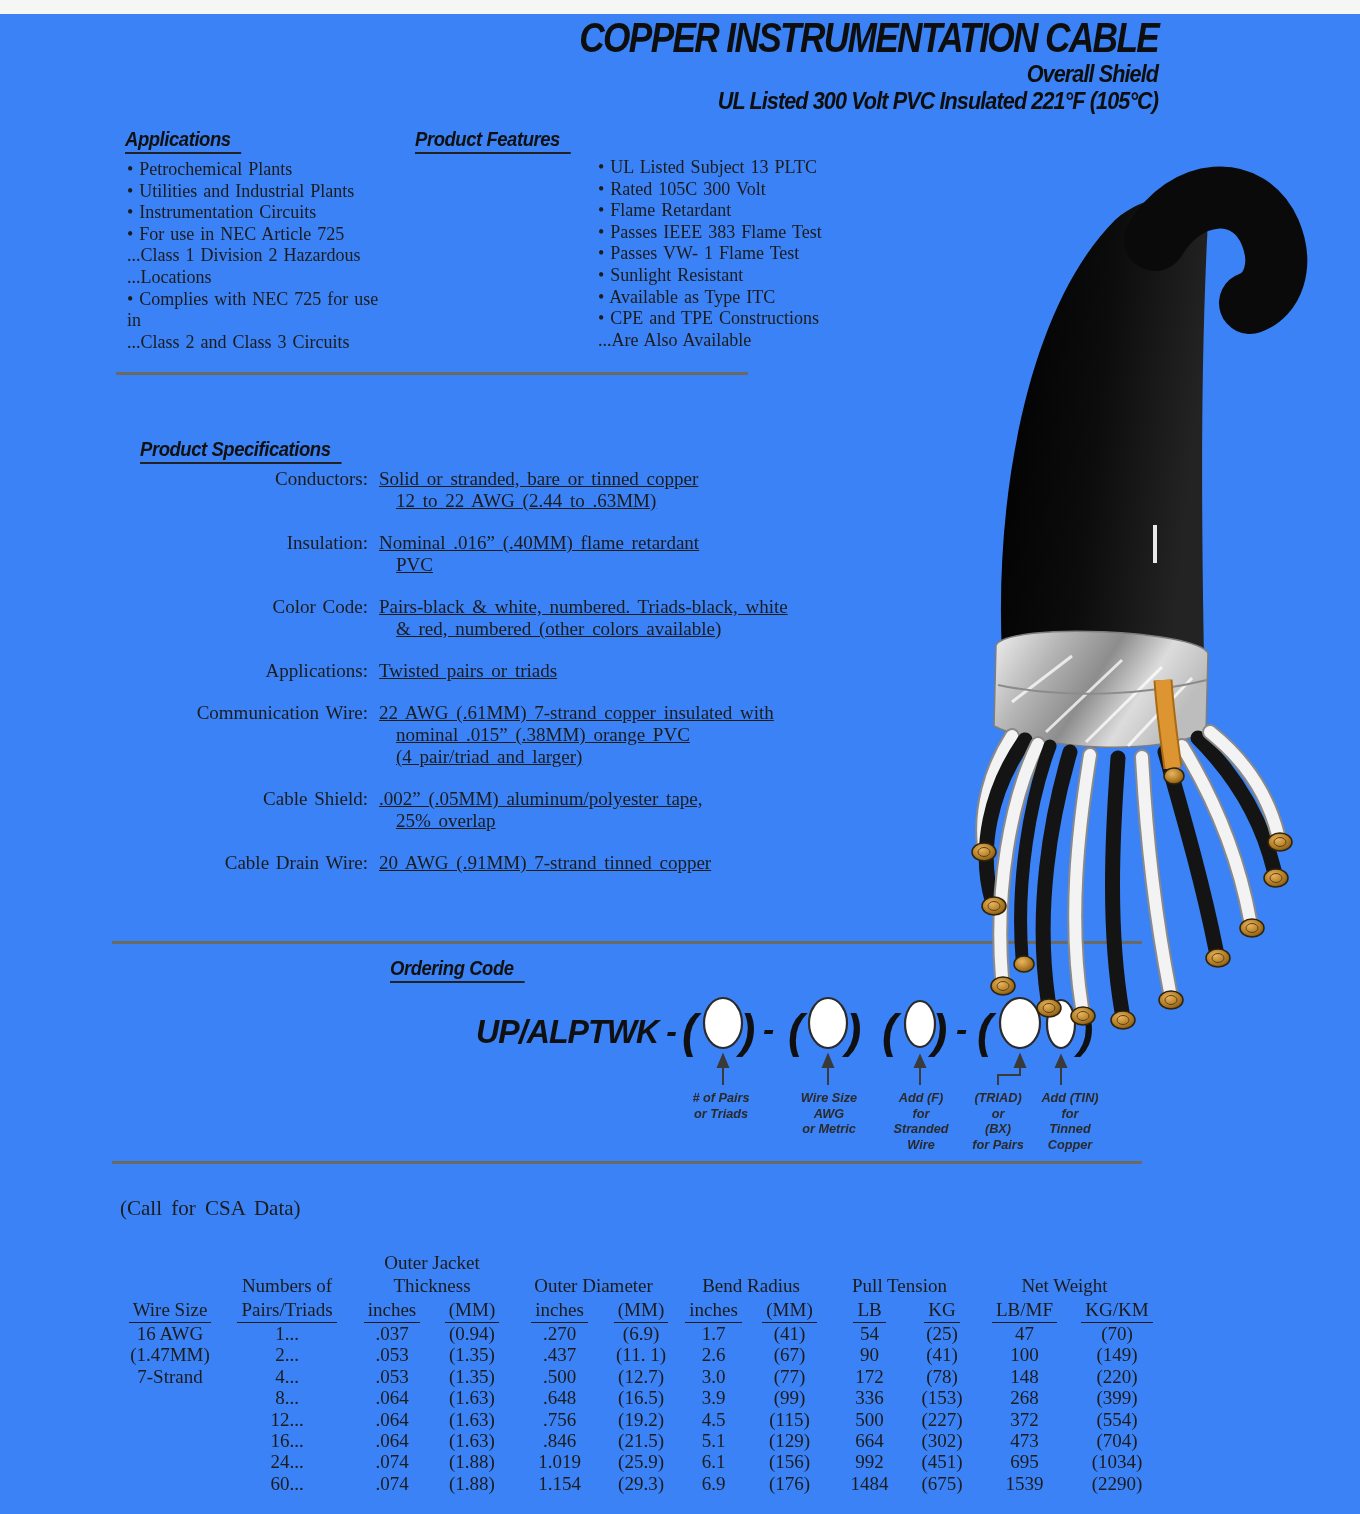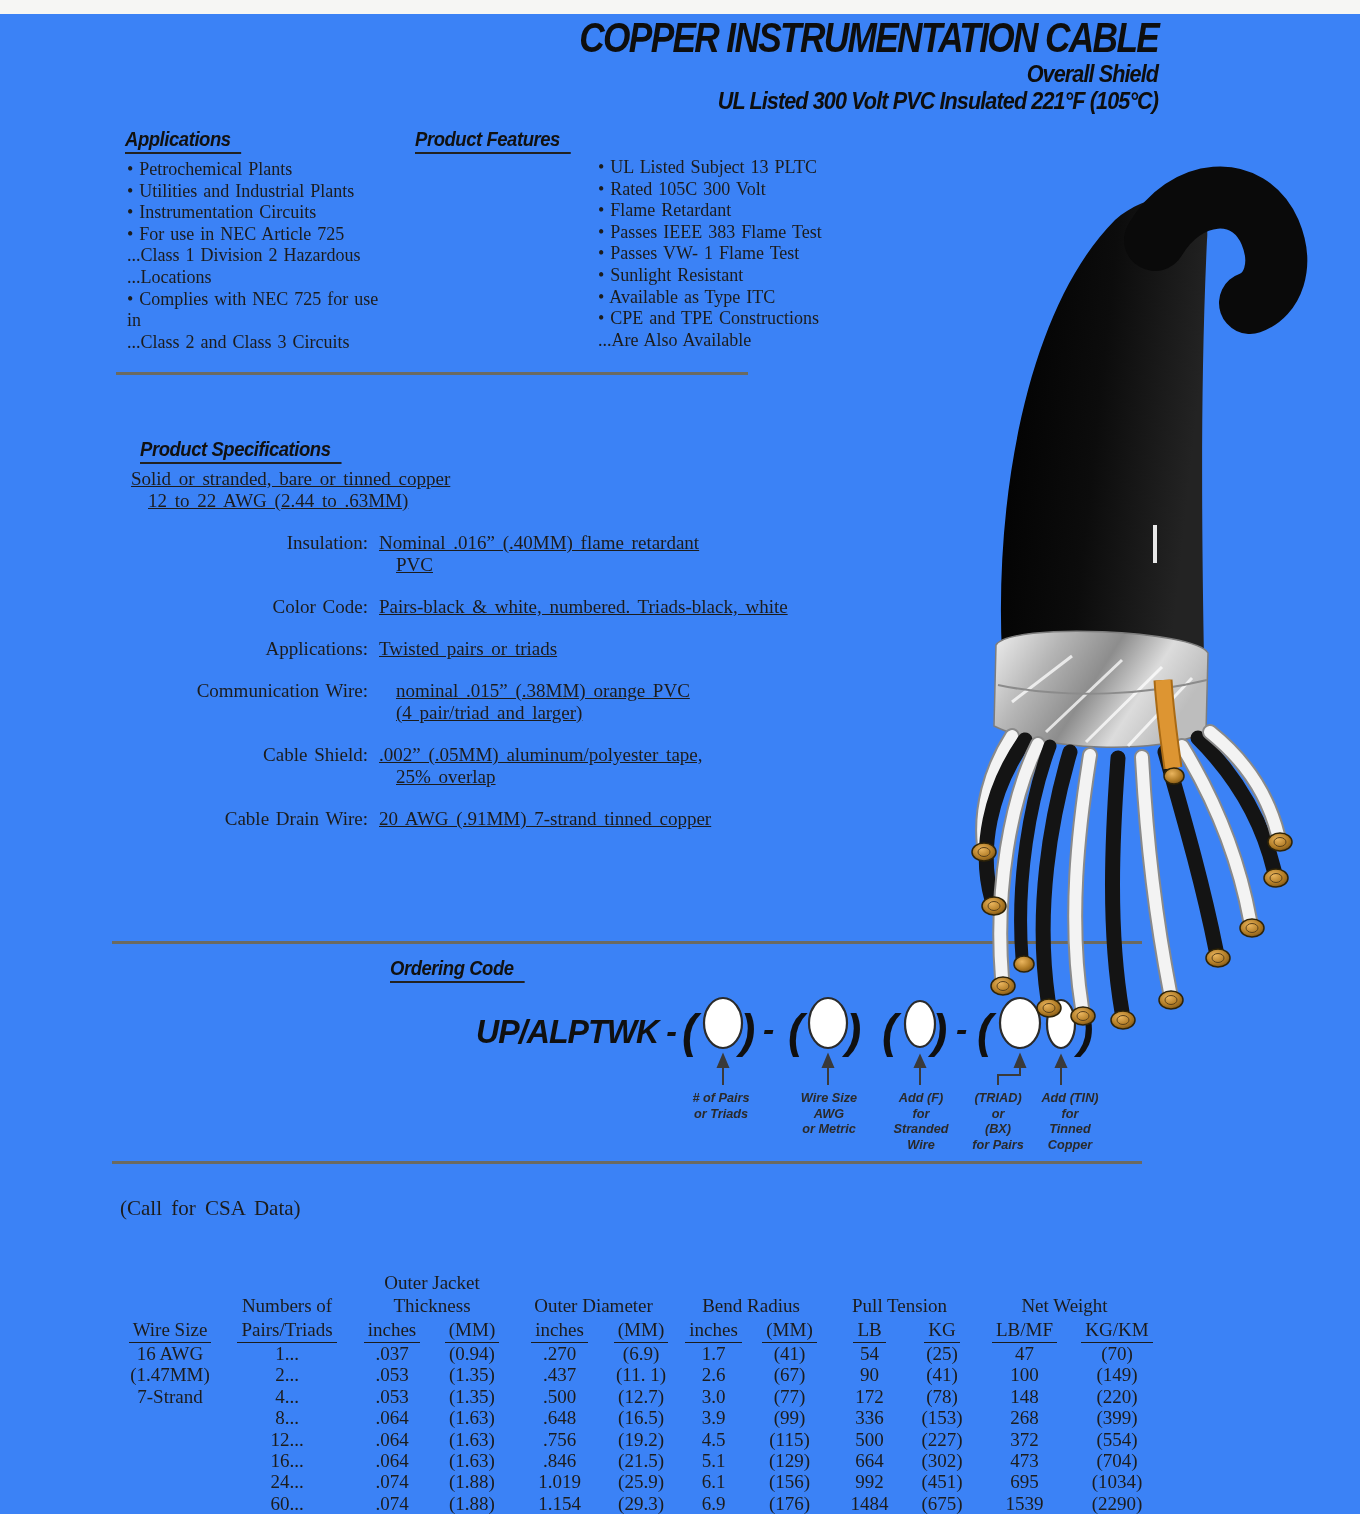--- a/index.html
+++ b/index.html
@@ -51,21 +51,21 @@
   .oc-l1{left:774px;top:1090px;}
   .oc-l2{left:866px;top:1090px;}
   .oc-l3{left:943px;top:1090px;}
   .oc-l4{left:1015px;top:1090px;}
 
   
   .csa{position:absolute;left:120px;top:1196px;font-size:21px;word-spacing:4px;}
 
   
   .tablewrap{position:absolute;left:118px;top:1250px;width:1039px;}
-  table.spec{width:1039px;border-collapse:collapse;table-layout:fixed;margin-top:20px;}
+  table.spec{width:1039px;border-collapse:collapse;table-layout:fixed;}
   table.spec th,table.spec td{font-weight:normal;font-size:19px;line-height:21.4px;
        text-align:center;padding:0;white-space:nowrap;vertical-align:bottom;}
   table.spec thead tr.h1 th{height:23px;}
   table.spec thead tr.h2 th{height:23px;}
   table.spec thead tr.h3 th{height:27px;}
   .u{display:inline-block;border-bottom:1.6px solid #1c1c1c;padding:0 4px;line-height:24px;}
 
   
   .cable-svg{position:absolute;left:950px;top:140px;}
 </style>
@@ -108,47 +108,50 @@
       <div class="b-line">• CPE and TPE Constructions</div>
       <div class="b-line">...Are Also Available</div>
     </div>
 
   <div class="rule rule-1"></div>
   <div class="rule rule-2"></div>
   <div class="rule rule-3"></div>
 
   <div id="specs" class="specs">
       <div class="spec-row">
+        <div class="spec-label">Conductors:</div>
         <div class="spec-value">
           <div class="spec-line">Solid or stranded, bare or tinned copper</div>
           <div class="spec-line cont">12 to 22 AWG (2.44 to .63MM)</div>
         </div>
       </div>
       <div class="spec-row">
         <div class="spec-label">Insulation:</div>
         <div class="spec-value">
           <div class="spec-line">Nominal .016” (.40MM) flame retardant</div>
           <div class="spec-line cont">PVC</div>
         </div>
       </div>
       <div class="spec-row">
         <div class="spec-label">Color Code:</div>
         <div class="spec-value">
           <div class="spec-line">Pairs-black &amp; white, numbered. Triads-black, white</div>
+          <div class="spec-line cont">&amp; red, numbered (other colors available)</div>
         </div>
       </div>
       <div class="spec-row">
         <div class="spec-label">Applications:</div>
         <div class="spec-value">
           <div class="spec-line">Twisted pairs or triads</div>
         </div>
       </div>
       <div class="spec-row">
         <div class="spec-label">Communication Wire:</div>
         <div class="spec-value">
+          <div class="spec-line">22 AWG (.61MM) 7-strand copper insulated with</div>
           <div class="spec-line cont">nominal .015” (.38MM) orange PVC</div>
           <div class="spec-line cont">(4 pair/triad and larger)</div>
         </div>
       </div>
       <div class="spec-row">
         <div class="spec-label">Cable Shield:</div>
         <div class="spec-value">
           <div class="spec-line">.002” (.05MM) aluminum/polyester tape,</div>
           <div class="spec-line cont">25% overlap</div>
         </div>

